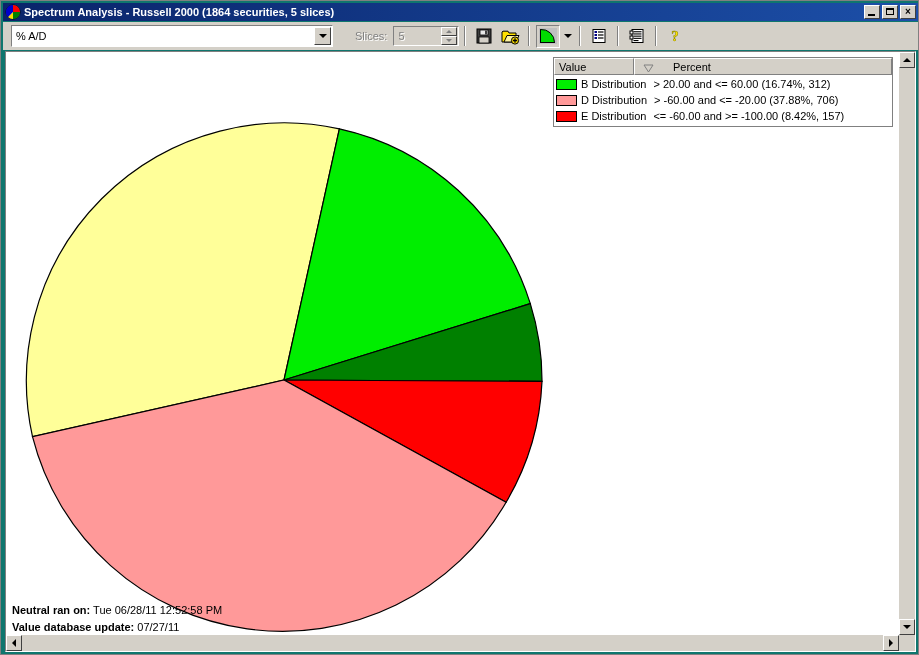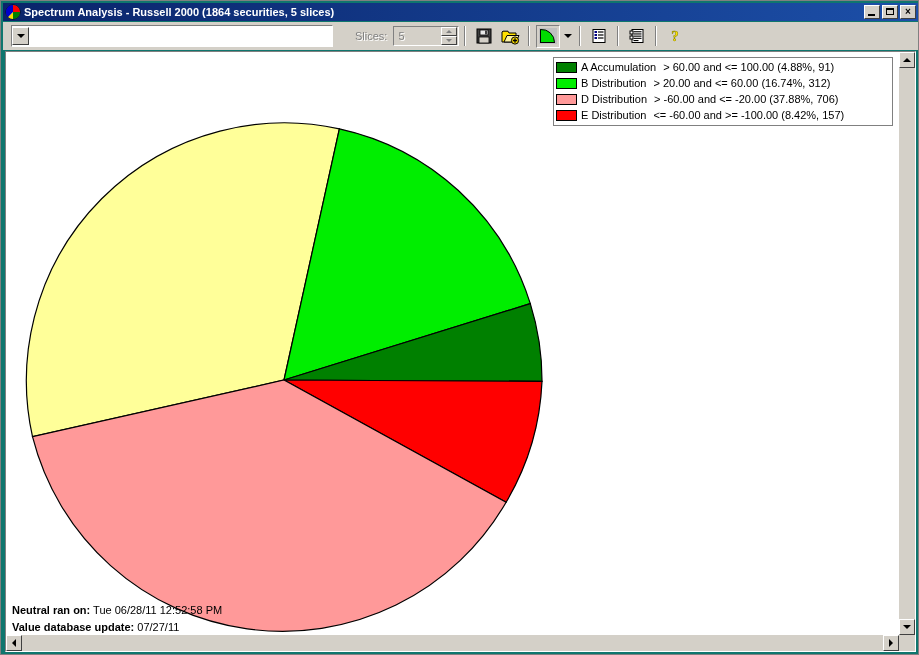--- a/index.html
+++ b/index.html
@@ -356,20 +356,21 @@
         </div>
       <div class="tb-btn tb-close">
           <span class="glyph">×</span>
         </div>
     </div>
   </div>
 
   <div class="toolbar">
 
     <div class="combo-outer">
+      <span class="combo-value">% A/D</span>
       <span class="combo-arrow-btn">
         <span class="arrow-down"></span>
       </span>
     </div>
 
     <span class="slices-label">Slices:</span>
 
     <div class="spin-outer">
       <span class="spin-value">5</span>
       <span class="spin-btns">
@@ -467,26 +468,32 @@
         <path d="M 278 328 L 333.4 76.8 A 258 258 0 0 1 524.3 251.6 Z" fill="#00ee00" stroke="#000000" stroke-width="1.2"></path>
 
         <path d="M 278 328 L 524.3 251.6 A 258 258 0 0 1 536 329.4 Z" fill="#008000" stroke="#000000" stroke-width="1.2"></path>
 
         <path d="M 278 328 L 536 329.4 A 258 258 0 0 1 500.1 450.2 Z" fill="#ff0000" stroke="#000000" stroke-width="1.2"></path>
 
         <path d="M 278 328 L 500.1 450.2 A 258 258 0 0 1 26.5 384.7 Z" fill="#ff9999" stroke="#000000" stroke-width="1.2"></path>
       </svg>
 
       <div class="legend">
+        <div class="legend-header">
+          <div class="lh-cell lh-value">Value</div>
+          <div class="lh-cell lh-percent">
+            <span class="sort-mark">
+              <svg width="11" height="9" viewBox="0 0 11 9">
+                  <path d="M1 1 L10 1 L5.5 8 Z" fill="none" stroke="#808080" stroke-width="1"></path>
+                </svg>
+            </span>
+            <span>Percent</span>
+          </div>
+        </div>
         <div class="legend-rows">
-          <div class="legend-row">
-            <span class="swatch" style="background:#008000;"></span>
-            <span class="lr-label">A Accumulation</span>
-            <span class="lr-range">&gt; 60.00 and &lt;= 100.00 (4.88%, 91)</span>
-          </div>
           <div class="legend-row">
             <span class="swatch" style="background:#00ee00;"></span>
             <span class="lr-label">B Distribution</span>
             <span class="lr-range">&gt; 20.00 and &lt;= 60.00 (16.74%, 312)</span>
           </div>
           <div class="legend-row">
             <span class="swatch" style="background:#ff9999;"></span>
             <span class="lr-label">D Distribution</span>
             <span class="lr-range">&gt; -60.00 and &lt;= -20.00 (37.88%, 706)</span>
           </div>

